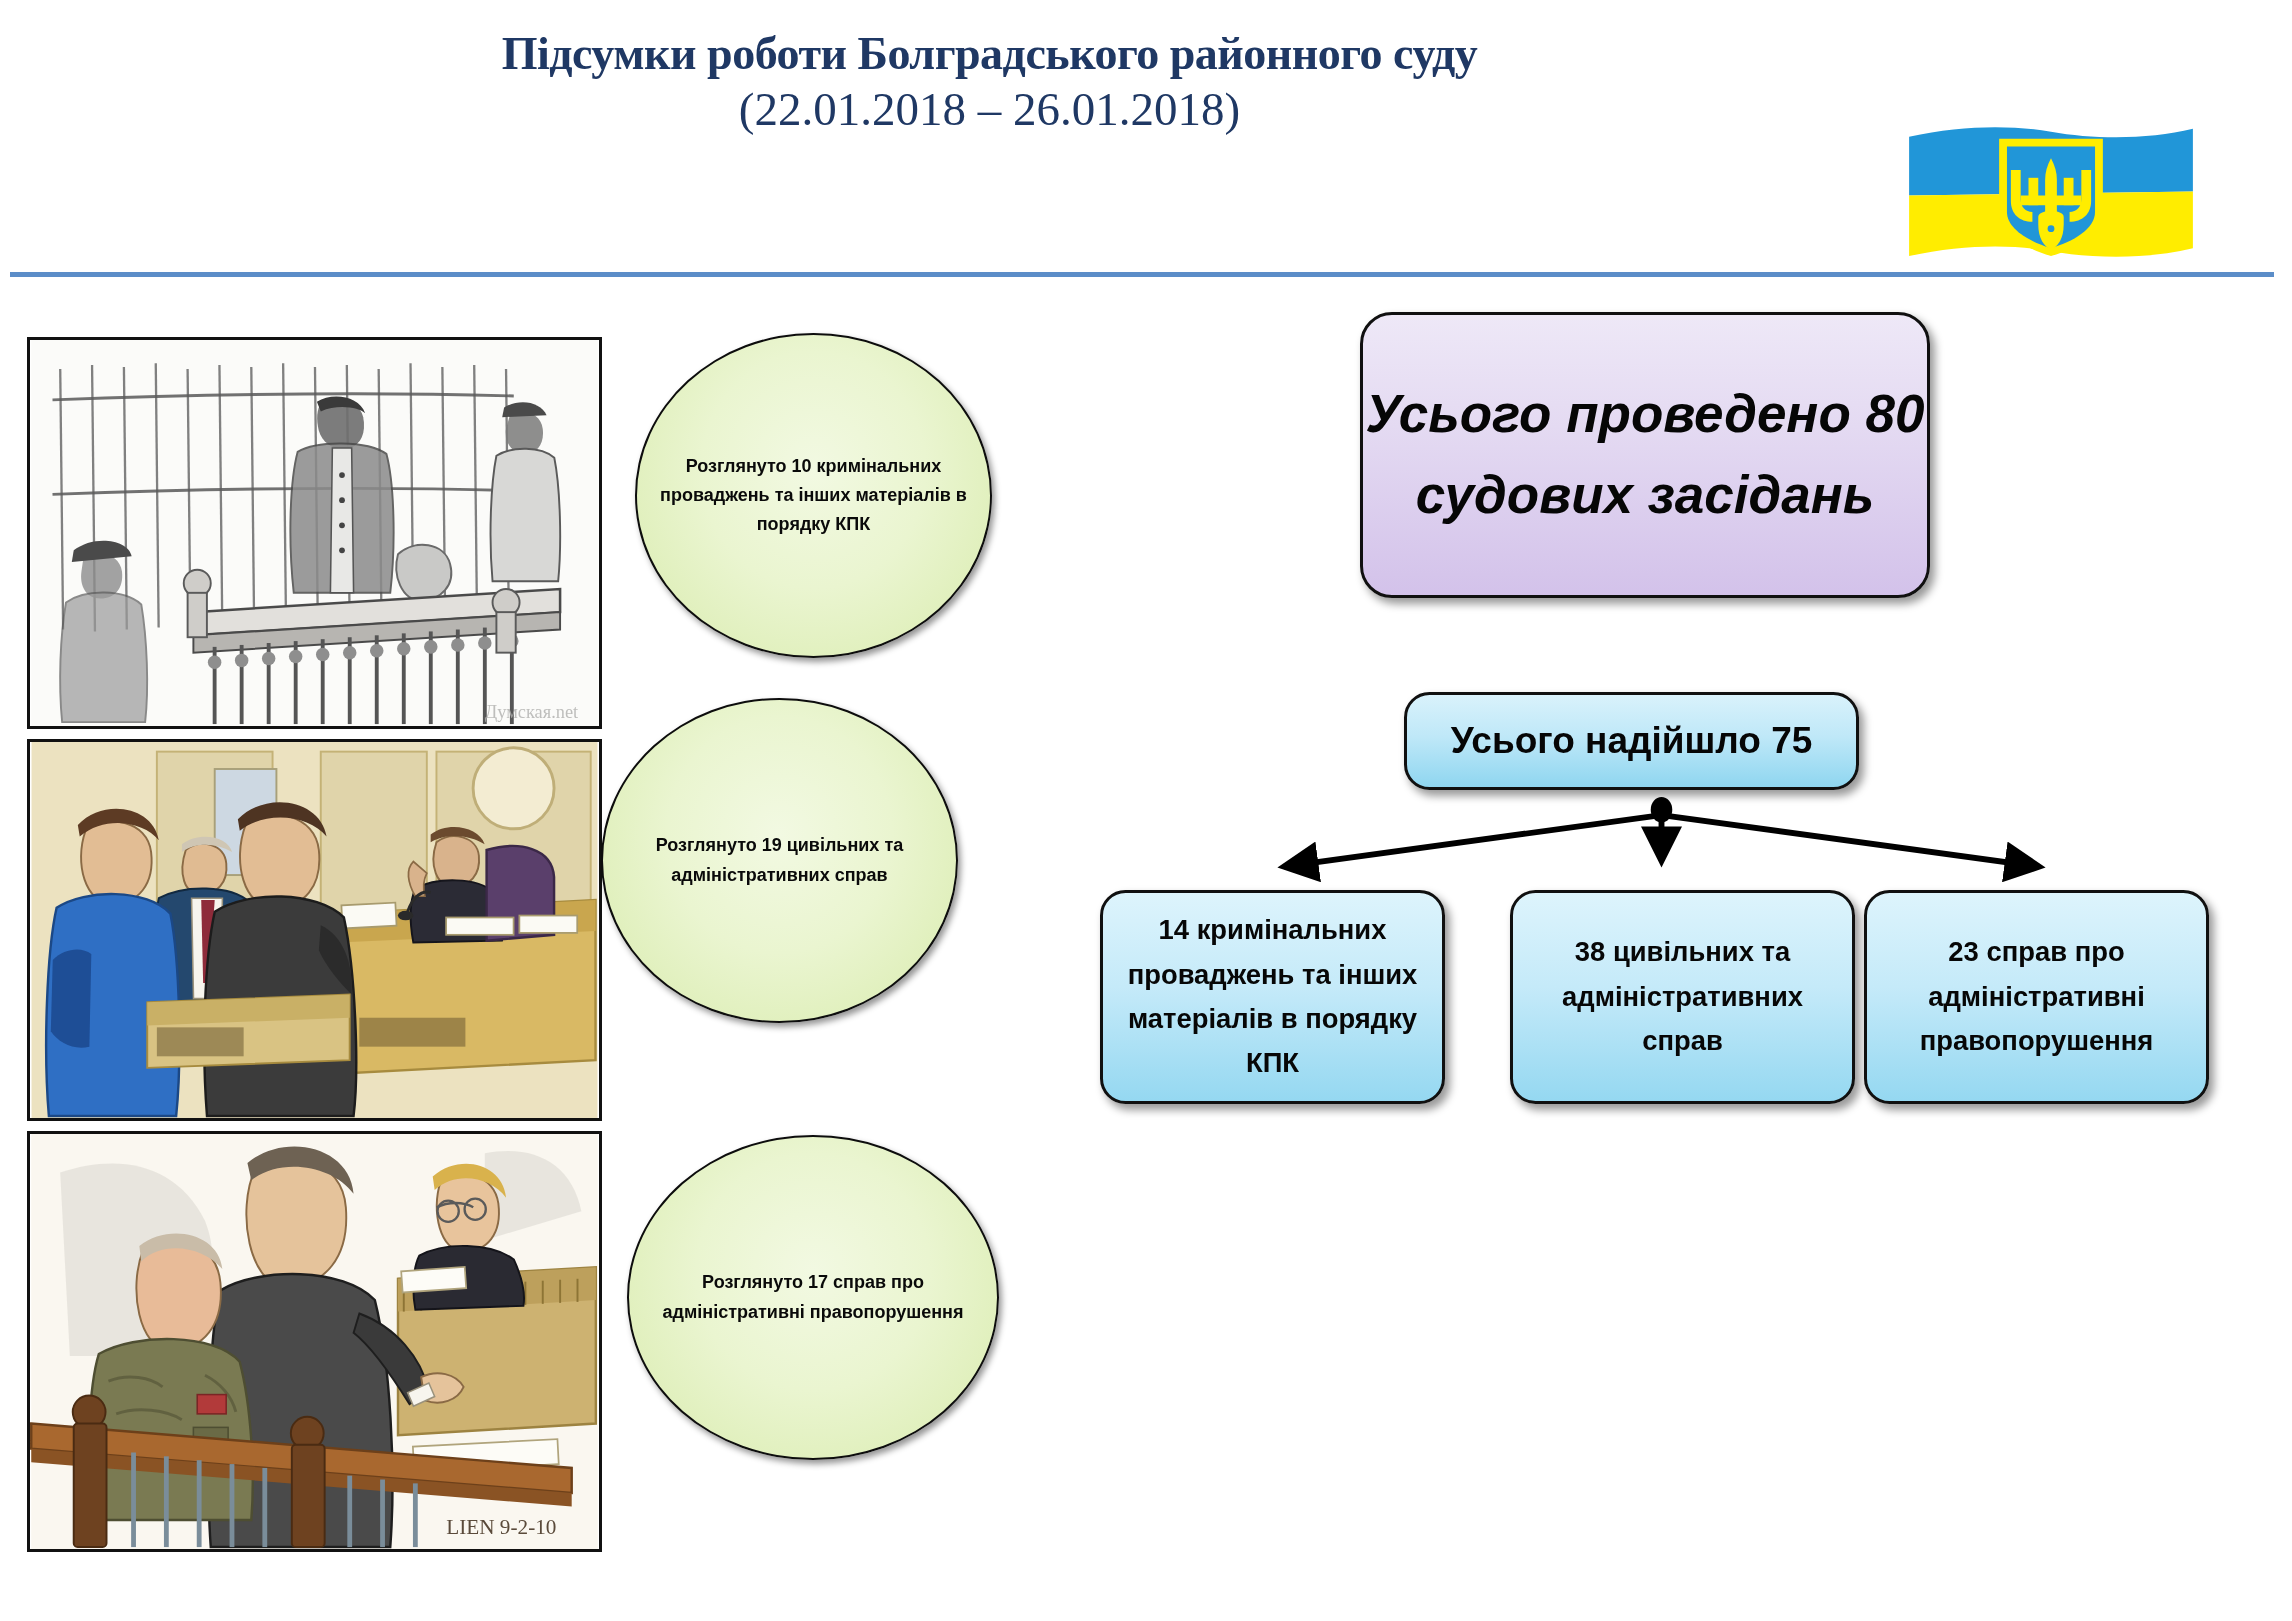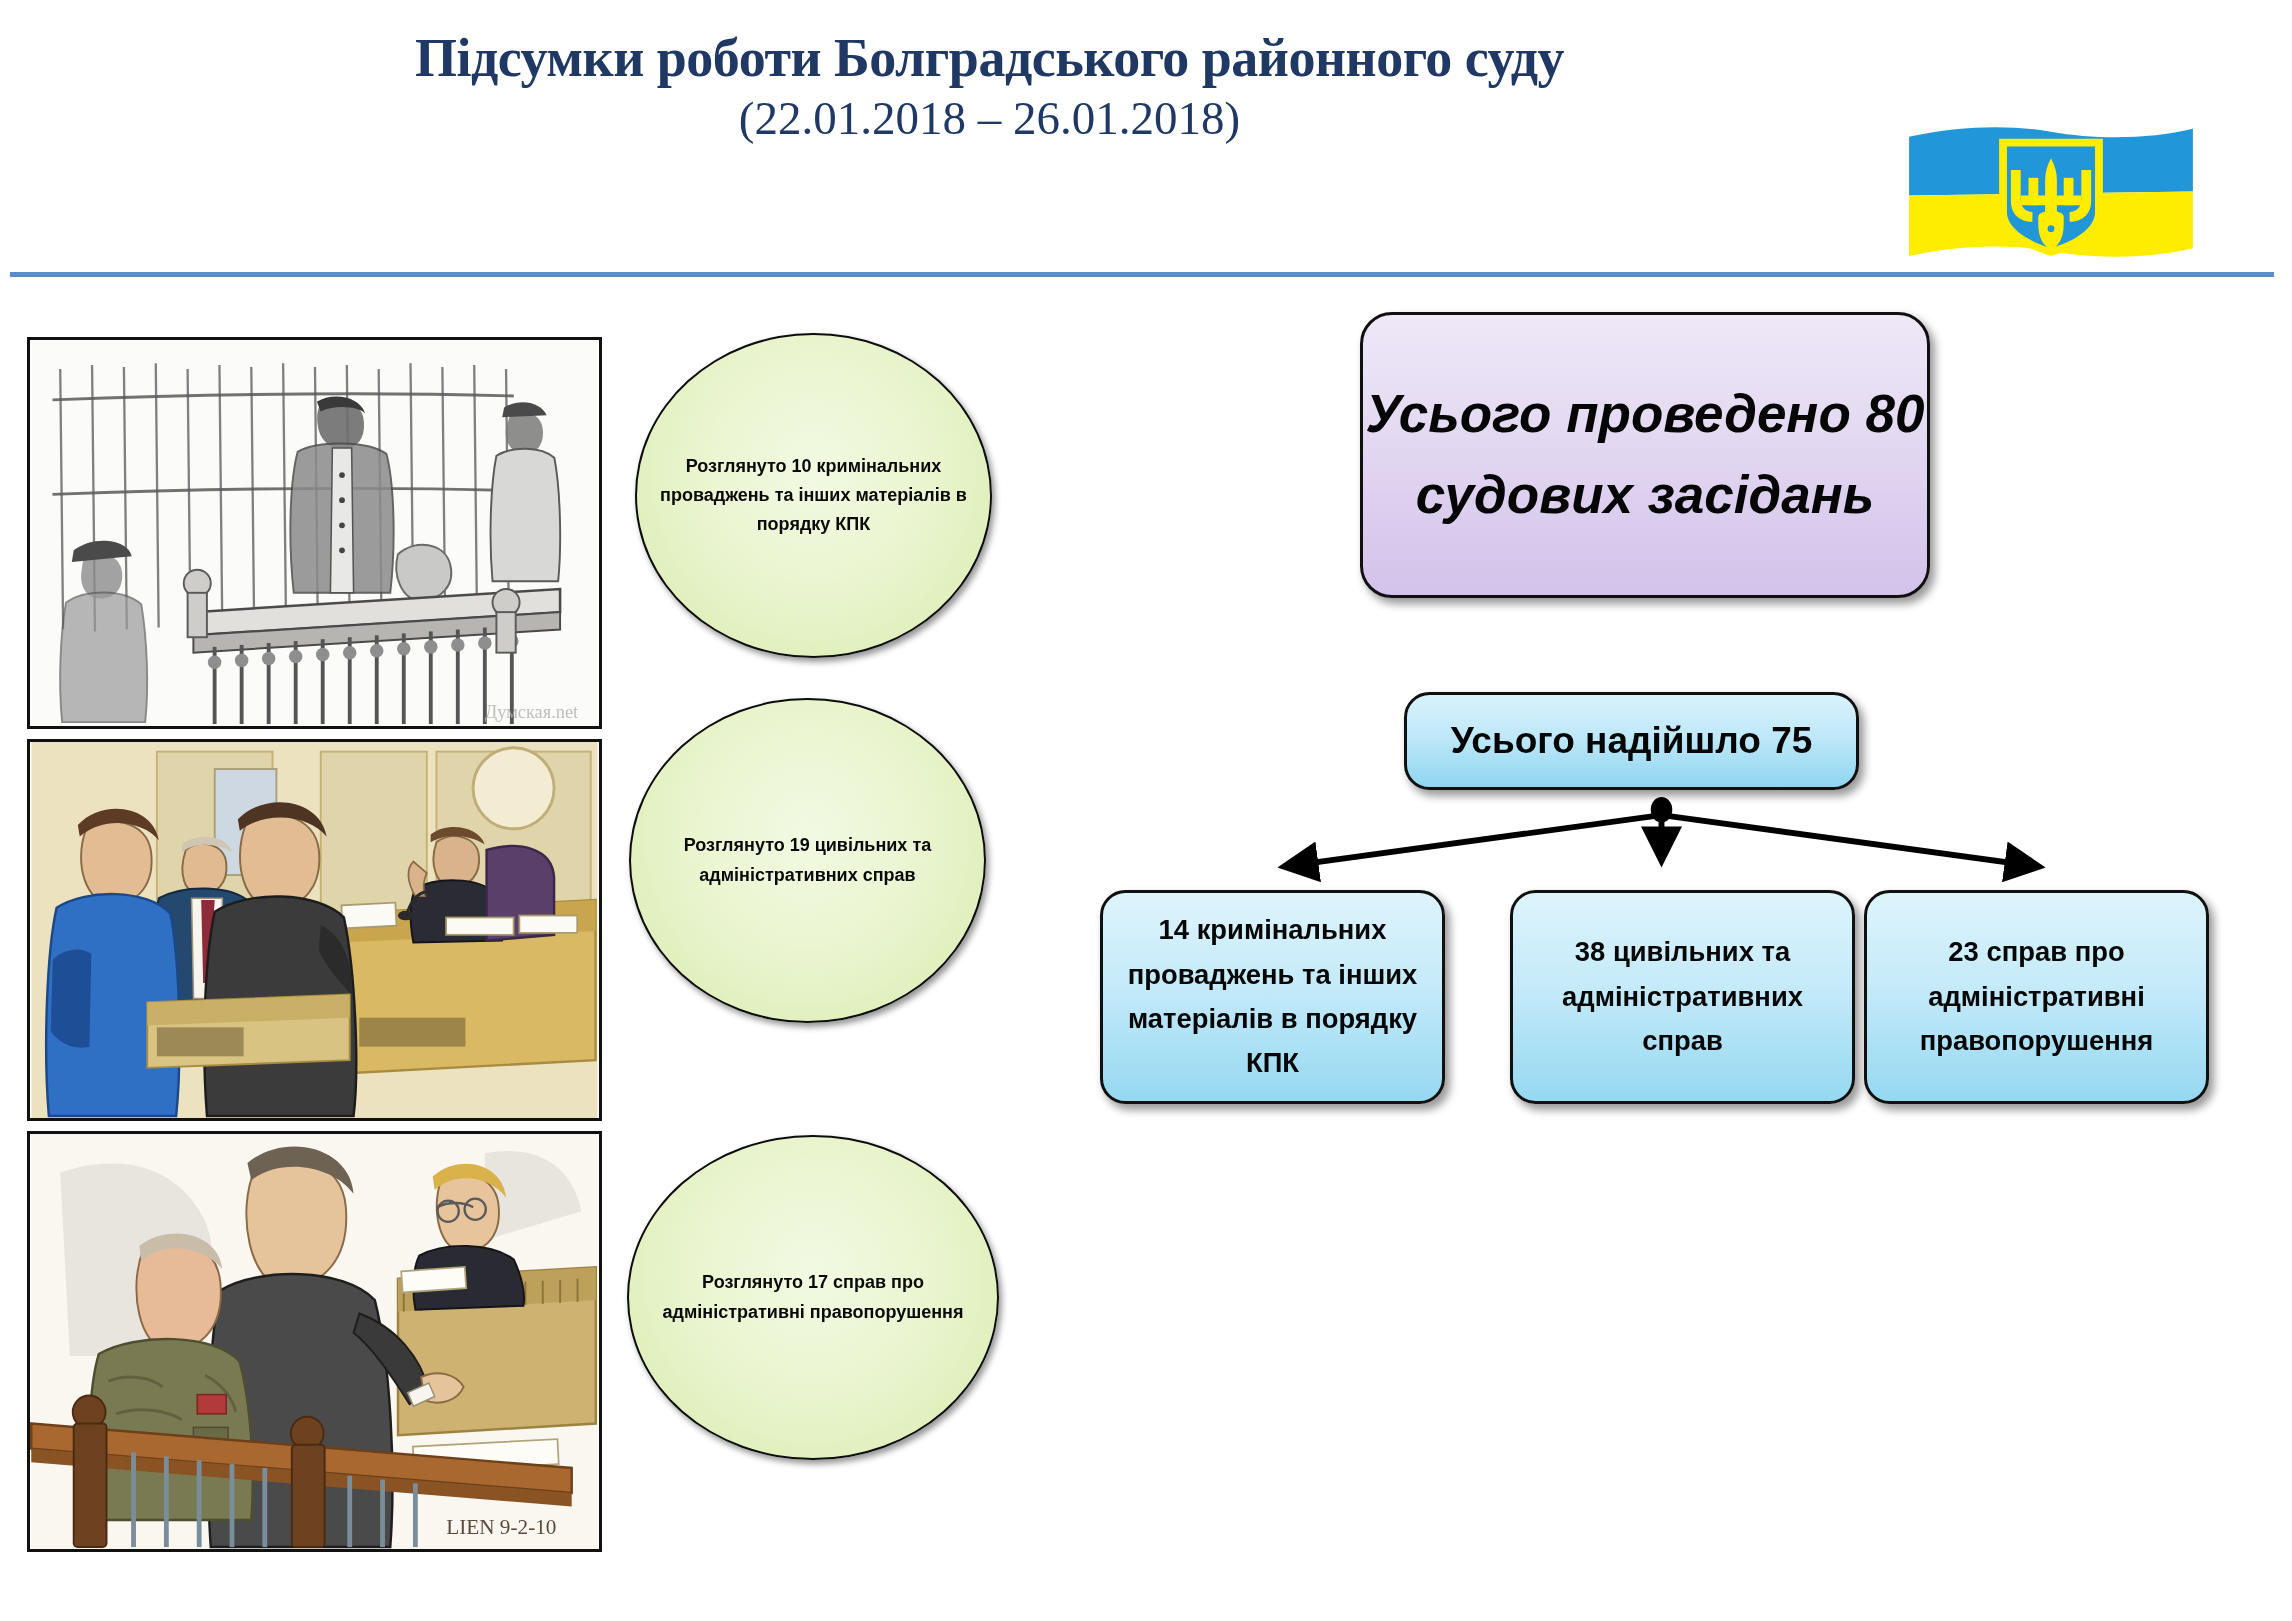--- a/index.html
+++ b/index.html
@@ -26,21 +26,21 @@
   #title-block {
     position: absolute;
     left: 78px;
     top: 29px;
     width: 1823px;
     text-align: center;
   }
   .title-line {
     font-family: "Liberation Serif", serif;
     font-weight: bold;
-    font-size: 54px;
+    font-size: 46px;
     line-height: 1.10;
     color: #1f3864;
     letter-spacing: -0.5px;
     white-space: nowrap;
   }
   #title-daterange {
     font-family: "Liberation Serif", serif;
     font-weight: normal;
     font-size: 47px;
     line-height: 1.12;
@@ -107,21 +107,21 @@
     font-weight: bold;
     font-size: 18px;
     line-height: 1.62;
     color: #0a0a0a;
     text-align: center;
     width: 100%;
     padding: 0 3.9px;
     box-sizing: border-box;
   }
   #ellipse-1 { left: 635px; top: 333px;  width: 357px; height: 325px; }
-  #ellipse-2 { left: 629px; top: 698px;  width: 357px; height: 325px; }
+  #ellipse-2 { left: 601px; top: 698px;  width: 357px; height: 325px; }
   #ellipse-3 { left: 627px; top: 1135px; width: 372px; height: 325px; }
 
   
   #purple-box {
     position: absolute;
     left: 1360px;
     top: 312px;
     width: 570px;
     height: 286px;
     border: 3.9px solid #101010;

